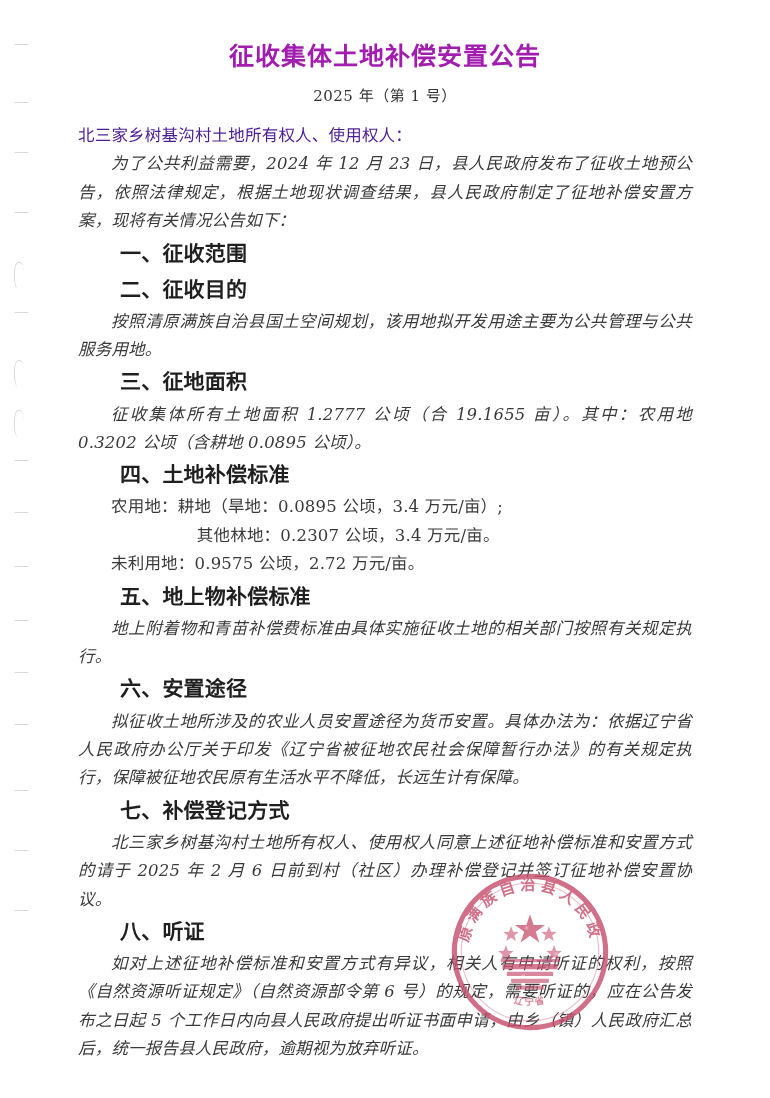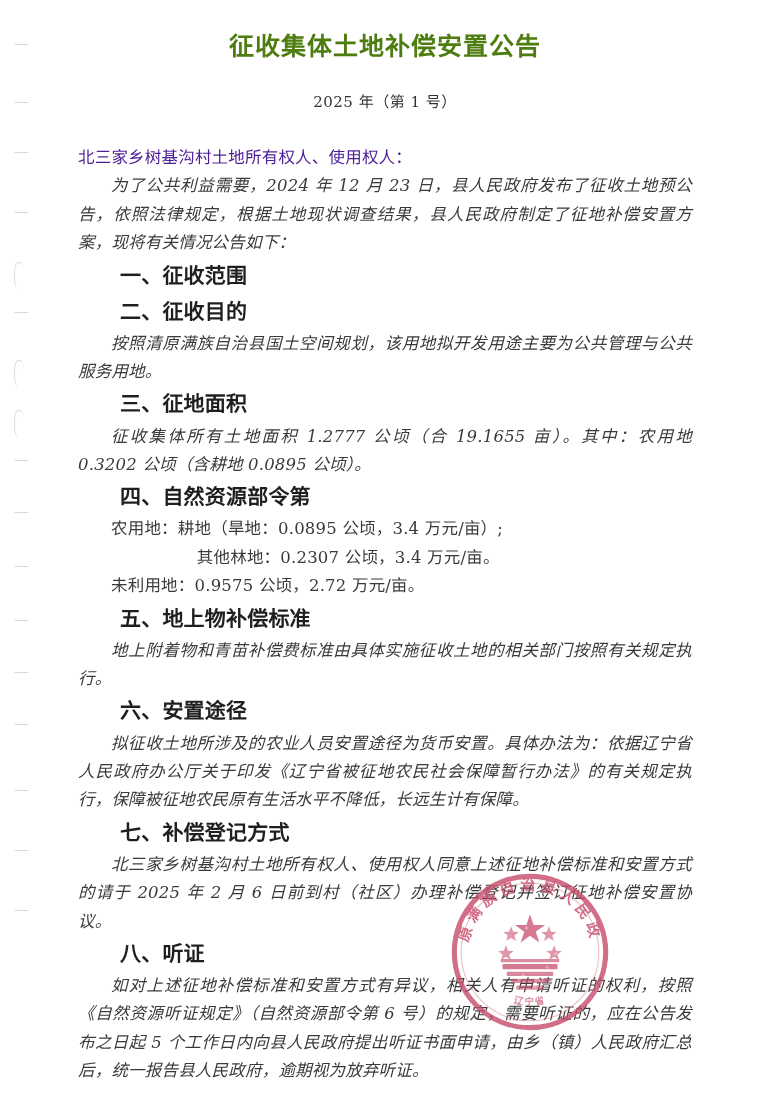--- a/index.html
+++ b/index.html
@@ -53,31 +53,31 @@
     top: 0;
     width: 614px;
   }
 
   .doc-title {
     text-align: center;
     font-family: "DejaVu Serif", "Liberation Serif", serif;
     font-weight: bold;
     font-size: 25px;
     letter-spacing: 1px;
-    color: #4d7c0f;
-    margin: 0;
-    padding-top: 32px;
+    color: #a21caf;
+    margin: 0;
+    padding-top: 42px;
     line-height: 1.2;
   }
 
   .doc-number {
     text-align: center;
     font-size: 15px;
     color: #333;
-    margin: 16px;
+    margin: 0;
     padding-top: 12px;
     letter-spacing: 0.5px;
   }
 
   .addressee {
     font-size: 16.5px;
     line-height: 1.72;
     margin: 0;
     padding-top: 17px;
     letter-spacing: 0.2px;
@@ -167,21 +167,21 @@
     <p class="body-para">为了公共利益需要，2024 年 12 月 23 日，县人民政府发布了征收土地预公告，依照法律规定，根据土地现状调查结果，县人民政府制定了征地补偿安置方案，现将有关情况公告如下：</p>
 
     <h2 class="section-head">一、征收范围</h2>
 
     <h2 class="section-head">二、征收目的</h2>
     <p class="body-para">按照清原满族自治县国土空间规划，该用地拟开发用途主要为公共管理与公共服务用地。</p>
 
     <h2 class="section-head">三、征地面积</h2>
     <p class="body-para">征收集体所有土地面积 1.2777 公顷（合 19.1655 亩）。其中：农用地 0.3202 公顷（含耕地 0.0895 公顷）。</p>
 
-    <h2 class="section-head">四、自然资源部令第</h2>
+    <h2 class="section-head">四、土地补偿标准</h2>
     <p class="sub-line">农用地：耕地（旱地：0.0895 公顷，3.4 万元/亩）;</p>
     <p class="sub-line deep">其他林地：0.2307 公顷，3.4 万元/亩。</p>
     <p class="sub-line">未利用地：0.9575 公顷，2.72 万元/亩。</p>
 
     <h2 class="section-head">五、地上物补偿标准</h2>
     <p class="body-para">地上附着物和青苗补偿费标准由具体实施征收土地的相关部门按照有关规定执行。</p>
 
     <h2 class="section-head">六、安置途径</h2>
     <p class="body-para">拟征收土地所涉及的农业人员安置途径为货币安置。具体办法为：依据辽宁省人民政府办公厅关于印发《辽宁省被征地农民社会保障暂行办法》的有关规定执行，保障被征地农民原有生活水平不降低，长远生计有保障。</p>
 

